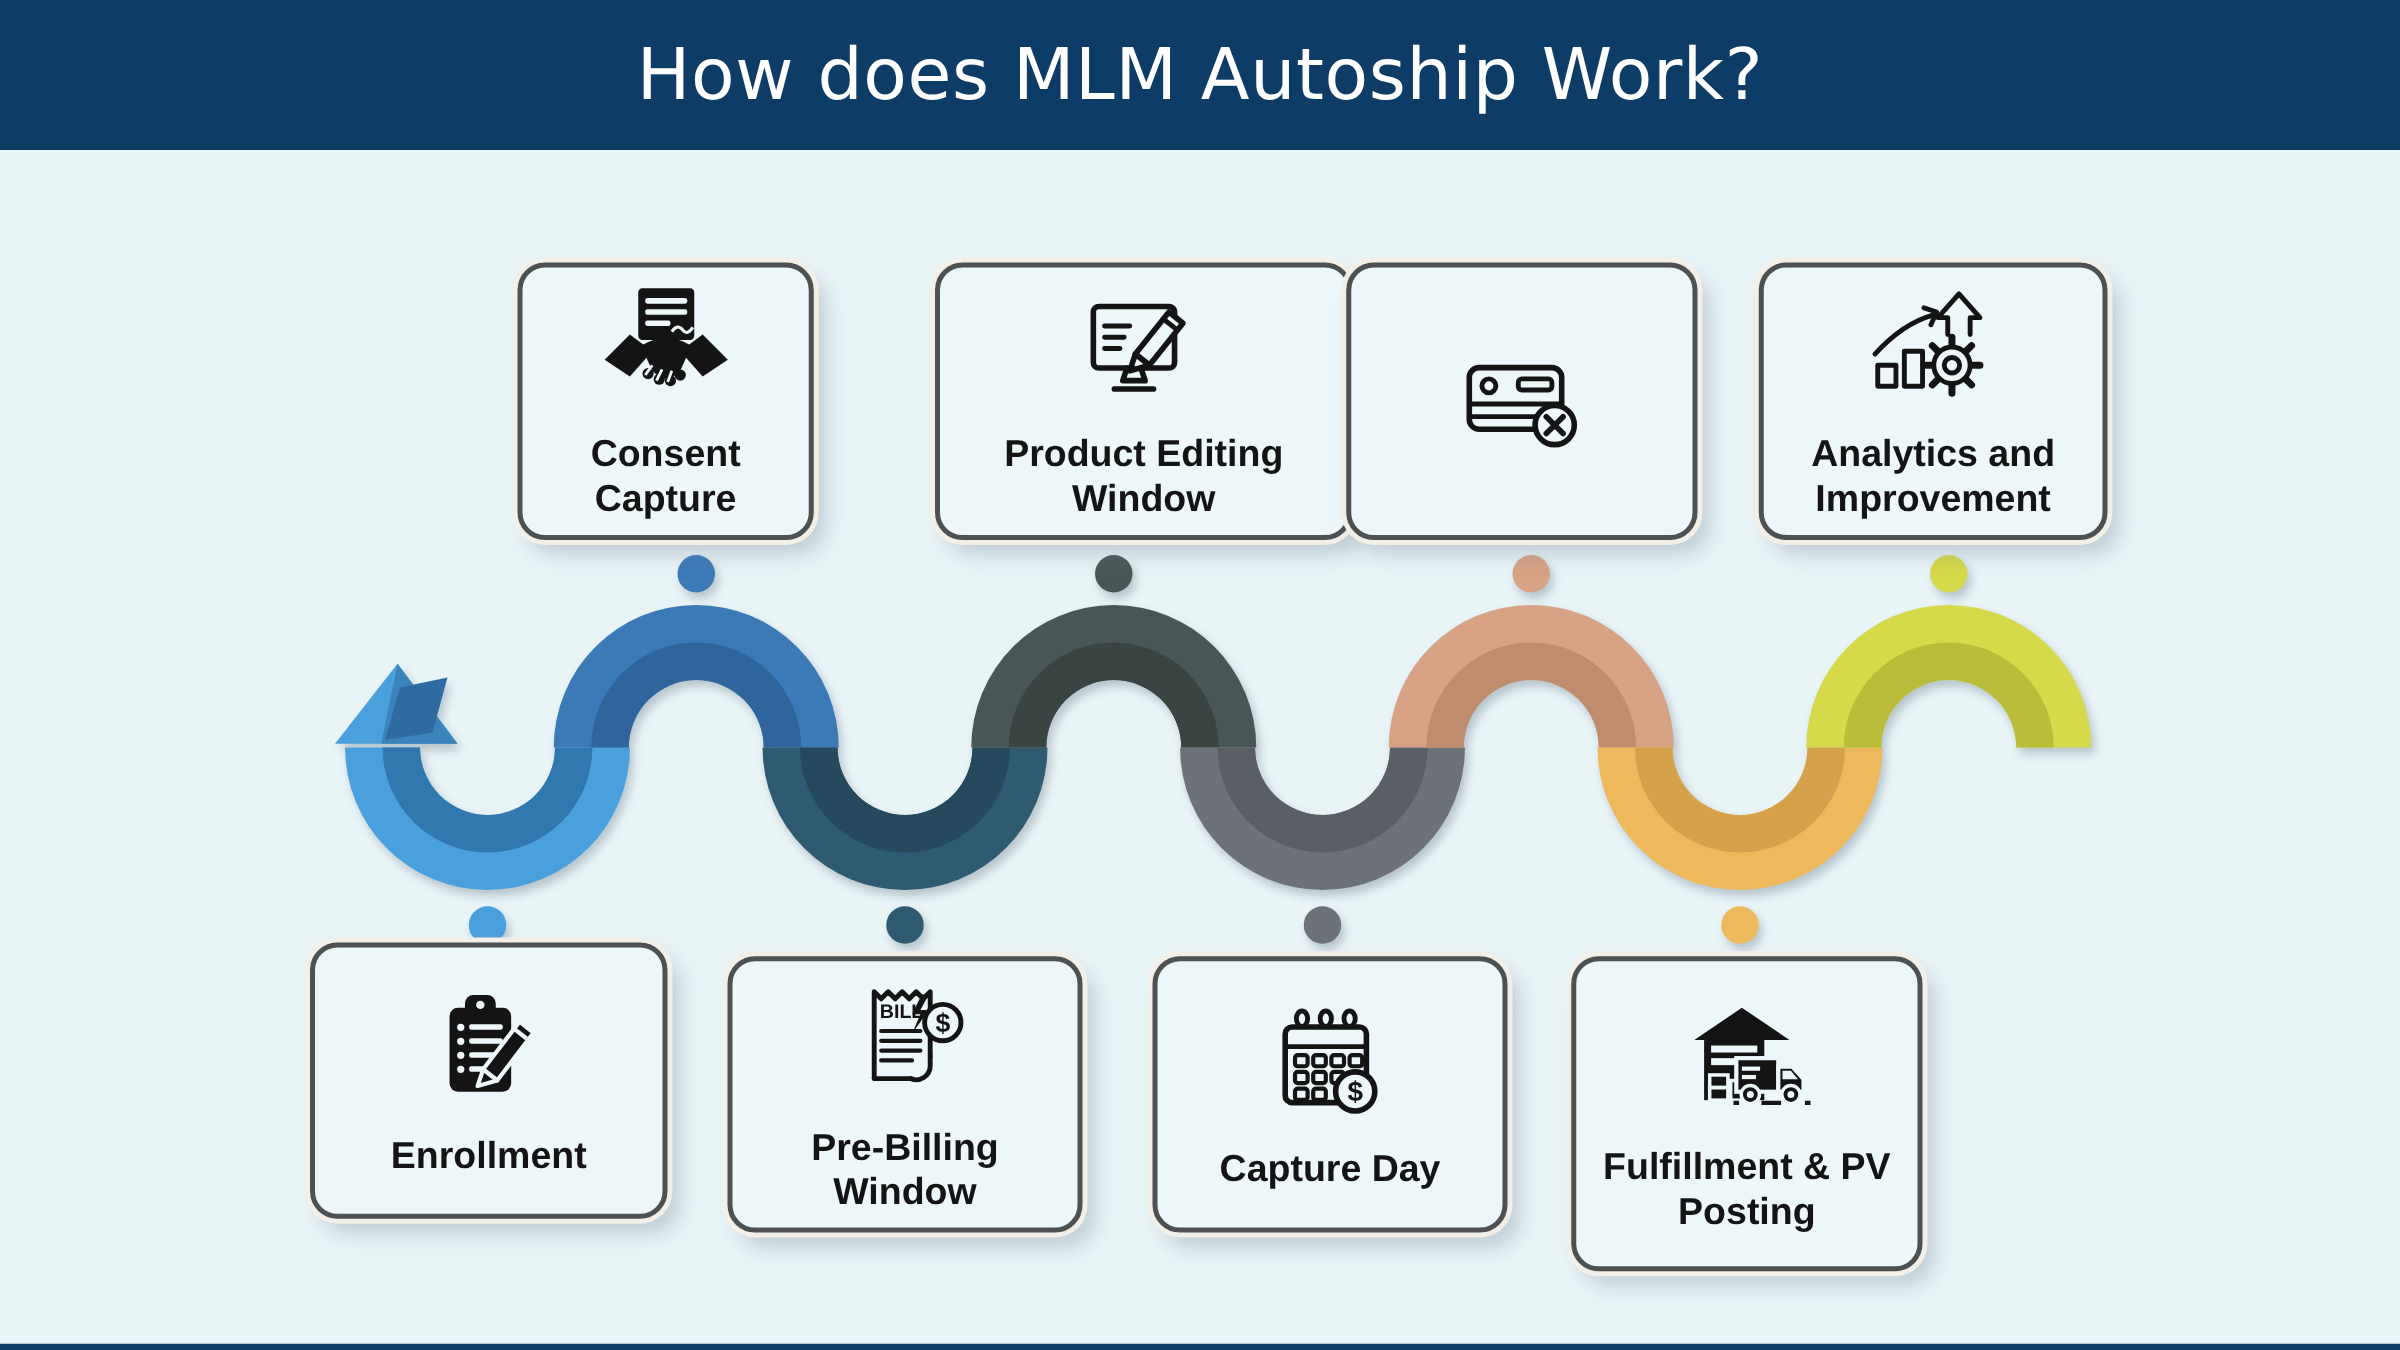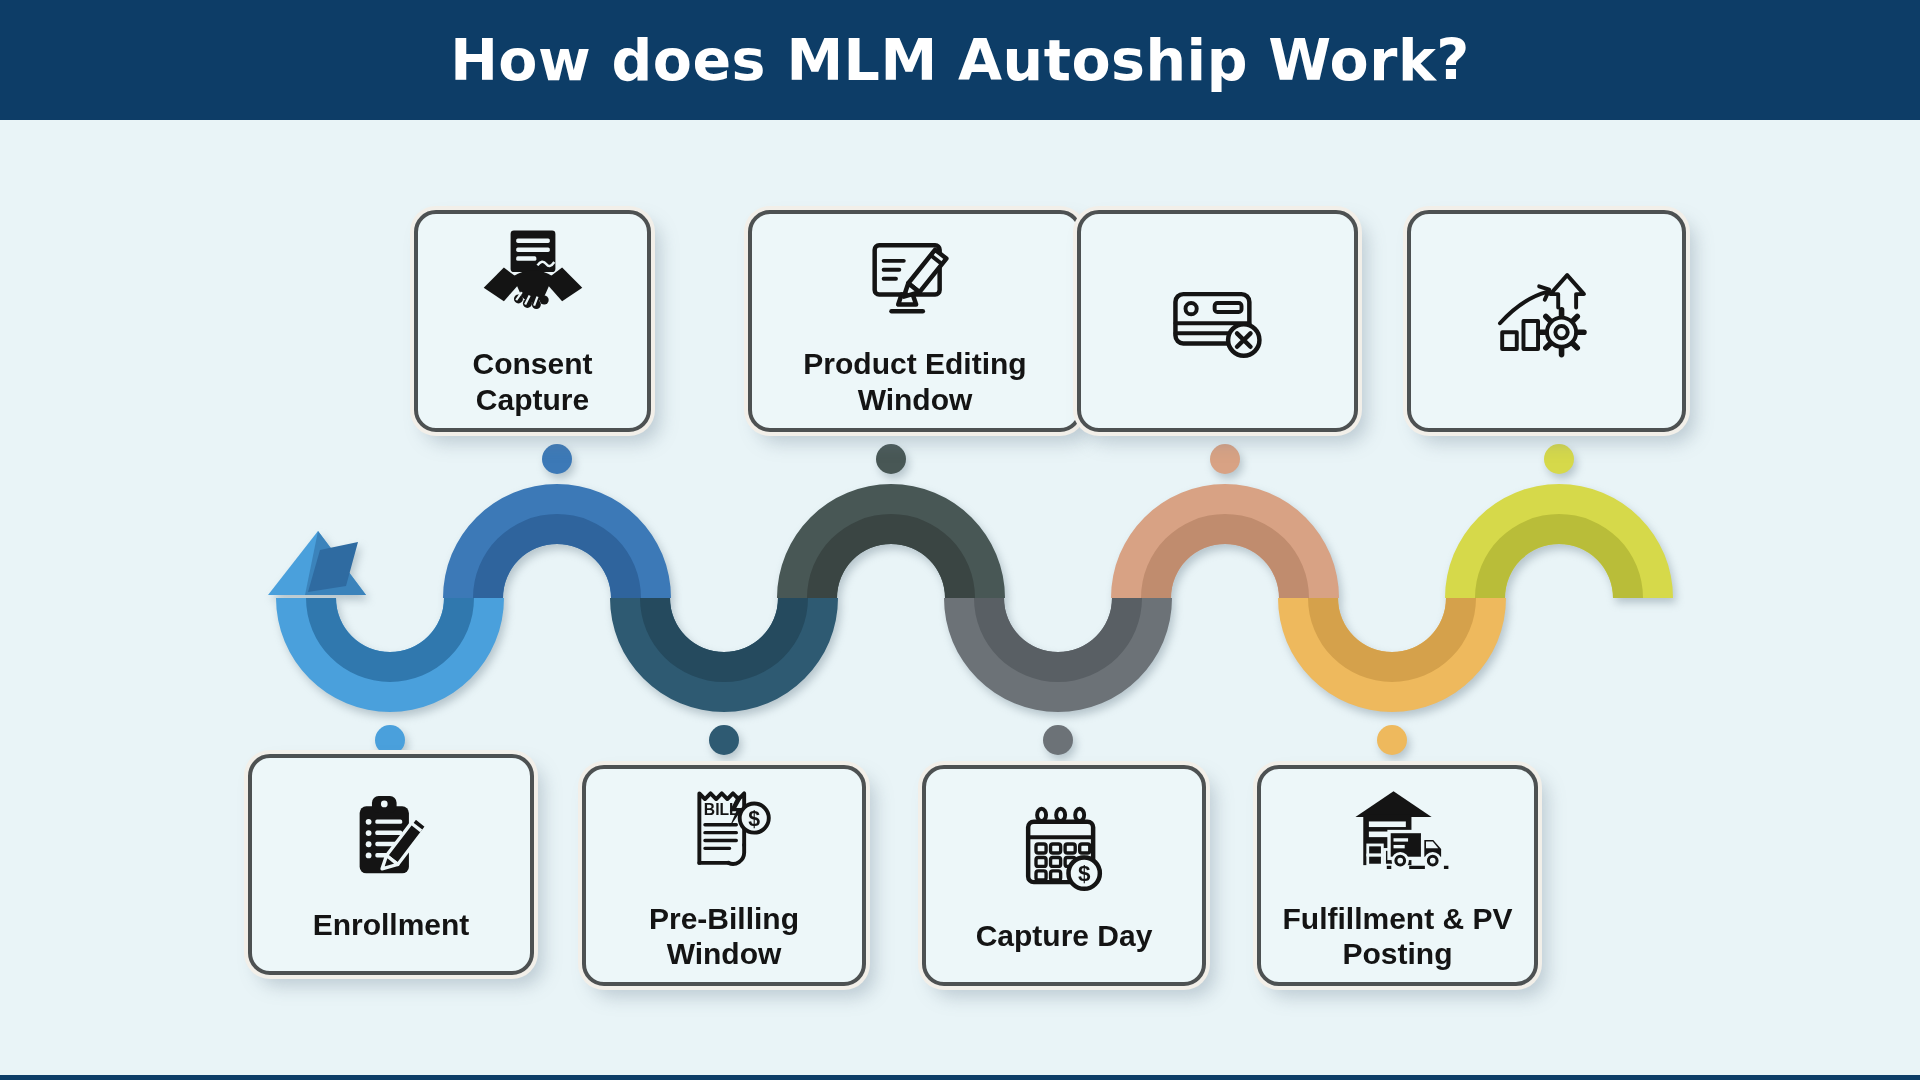--- a/index.html
+++ b/index.html
@@ -6,21 +6,21 @@
   body{
     width:1920px;height:1080px;position:relative;overflow:hidden;
     background:#e9f4f7;
     font-family:"Liberation Sans",sans-serif;
   }
   .header{
     position:absolute;left:0;top:0;width:1920px;height:120px;
     background:#0d3d67;display:flex;align-items:center;justify-content:center;
   }
   .header h1{
-    margin:16px;color:#ffffff;font-size:57px;font-weight:700;letter-spacing:.5px;
+    margin:16px;color:#ffffff;font-size:57px;font-weight:400;letter-spacing:.5px;
     font-family:"DejaVu Sans","Liberation Sans",sans-serif;
   }
   .footer-strip{
     position:absolute;left:0;bottom:0;width:1920px;height:5px;background:#0d3d67;
   }
   .card{
     position:absolute;box-sizing:border-box;
     background:#edf7f9;border:4px solid #4d5152;border-radius:22px;
     box-shadow:0 0 0 4px #f2efe9, 9px 11px 18px rgba(110,130,145,.35);
     display:flex;flex-direction:column;align-items:center;justify-content:center;gap:9px;
@@ -147,20 +147,22 @@
       <rect x="10" y="60" width="13" height="15"></rect>
       <rect x="29" y="50" width="13" height="25"></rect>
       <path d="M8 52 Q28 30 50 24"></path>
       <path d="M43 19 l9 3 l-4 9"></path>
       <path d="M60 38 v-12 h-7 l15 -17 l15 17 h-7 v12"></path>
       <circle cx="63" cy="60" r="13"></circle>
       <circle cx="63" cy="60" r="5.5"></circle>
       <path d="M63 45 v-5 M63 75 v5 M48 60 h-5 M78 60 h5 M53 50 l-4 -4 M73 70 l4 4 M53 70 l-4 4 M73 50 l4 -4" stroke-width="5"></path>
     </g>
   </svg>
+  <div class="label">Analytics and
+Improvement</div>
 </div>
 
 <div class="card" style="left:248px;top:754px;width:286px;height:221px">
   <svg class="icon" viewBox="0 0 100 100">
     <g fill="#141414">
       <rect x="22" y="18" width="44" height="60" rx="6"></rect>
       <rect x="33" y="9" width="22" height="15" rx="6"></rect>
     </g>
     <circle cx="44" cy="16" r="3" fill="#edf7f9"></circle>
     <g fill="#edf7f9">
@@ -219,21 +221,21 @@
         <rect x="25" y="66" width="9" height="8" rx="2"></rect>
           <rect x="38" y="66" width="9" height="8" rx="2"></rect>
       </g>
       <circle cx="68" cy="68" r="14" fill="#edf7f9"></circle>
     </g>
     <text x="68" y="75" text-anchor="middle" font-size="20" font-weight="bold" fill="#141414" font-family="Liberation Sans, sans-serif">$</text>
   </svg>
   <div class="label">Capture Day</div>
 </div>
 
-<div class="card" style="left:1257px;top:765px;width:281px;height:221px">
+<div class="card" style="left:1257px;top:765px;width:281px;height:252px">
   <svg class="icon" viewBox="0 0 100 100">
     <g fill="#141414">
       <path d="M12 33 L46 10 L80 33 Z"></path>
       <rect x="19" y="31" width="43" height="45"></rect>
     </g>
     <g fill="#edf7f9">
       <rect x="24" y="37" width="33" height="5"></rect>
       <rect x="24" y="46" width="33" height="5"></rect>
     </g>
     <g fill="none" stroke="#edf7f9" stroke-width="2.5">

